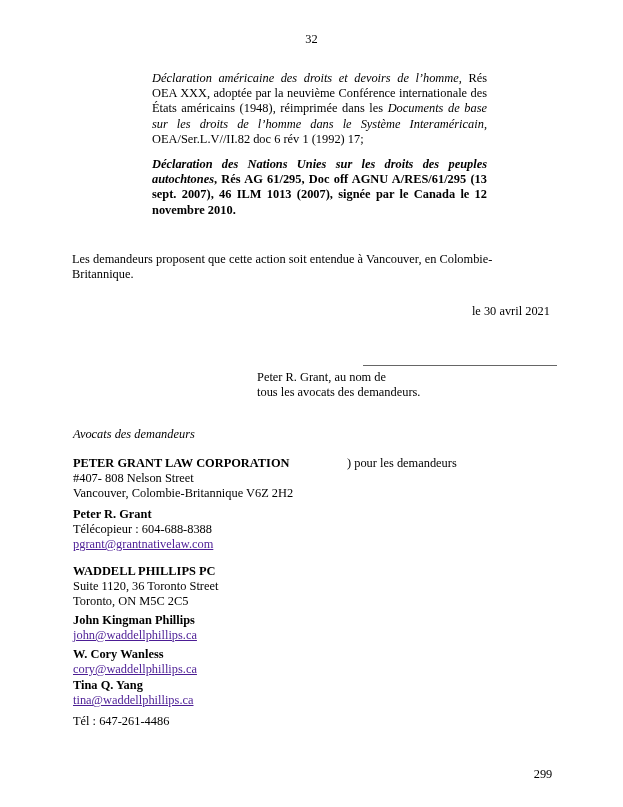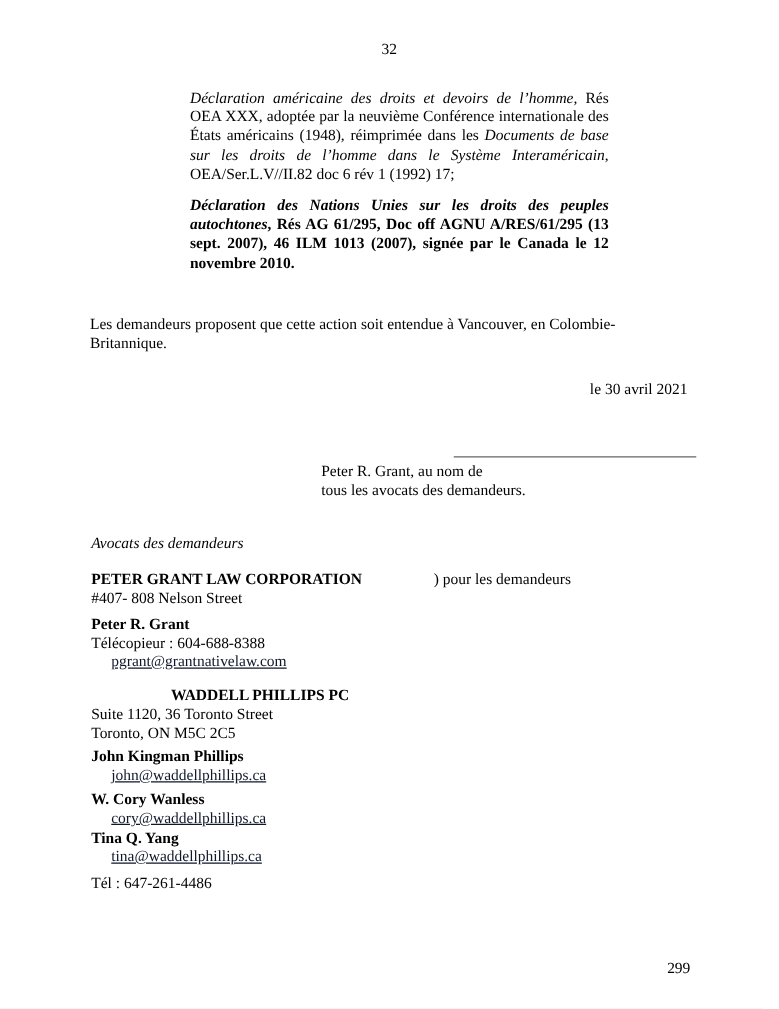--- a/index.html
+++ b/index.html
@@ -51,28 +51,27 @@
   }
   .left-col {
     position: absolute; top: 456px; left: 73px; width: 270px;
   }
   .left-col div { margin: 0; }
   .right-col {
     position: absolute; top: 456px; left: 347px; width: 220px;
   }
   .mt6  { margin-top: 6px !important; }
   .mt7  { margin-top: 7px !important; }
-  .mt12 { margin-top: 12px !important; text-align: center; }
+  .mt12 { margin-top: 12px !important; }
   .mt4  { margin-top: 4px !important; }
   .mt1  { margin-top: 1px !important; }
   a.email {
-    color: #0f172a;
+    color: #4c1d95;
     text-decoration: underline;
     cursor: pointer;
-    margin-left: 16px;
   }
   .pageno-bottom {
     position: absolute; top: 767px; left: 525px; width: 36px;
     text-align: center;
   }
 </style>
 </head>
 <body>
 
 <div class="page">
@@ -92,20 +91,21 @@
     <div class="sigline"></div>
     <div>Peter R. Grant, au nom de</div>
     <div>tous les avocats des demandeurs.</div>
   </div>
 
   <div class="counsel-heading it">Avocats des demandeurs</div>
 
   <div class="left-col">
     <div class="b">PETER GRANT LAW CORPORATION</div>
     <div>#407- 808 Nelson Street</div>
+    <div>Vancouver, Colombie-Britannique V6Z 2H2</div>
     <div class="b mt6">Peter R. Grant</div>
     <div>Télécopieur : 604-688-8388</div>
     <div><a class="email">pgrant@grantnativelaw.com</a></div>
 
     <div class="b mt12">WADDELL PHILLIPS PC</div>
     <div>Suite 1120, 36 Toronto Street</div>
     <div>Toronto, ON M5C 2C5</div>
 
     <div class="b mt4">John Kingman Phillips</div>
     <div><a class="email">john@waddellphillips.ca</a></div>

